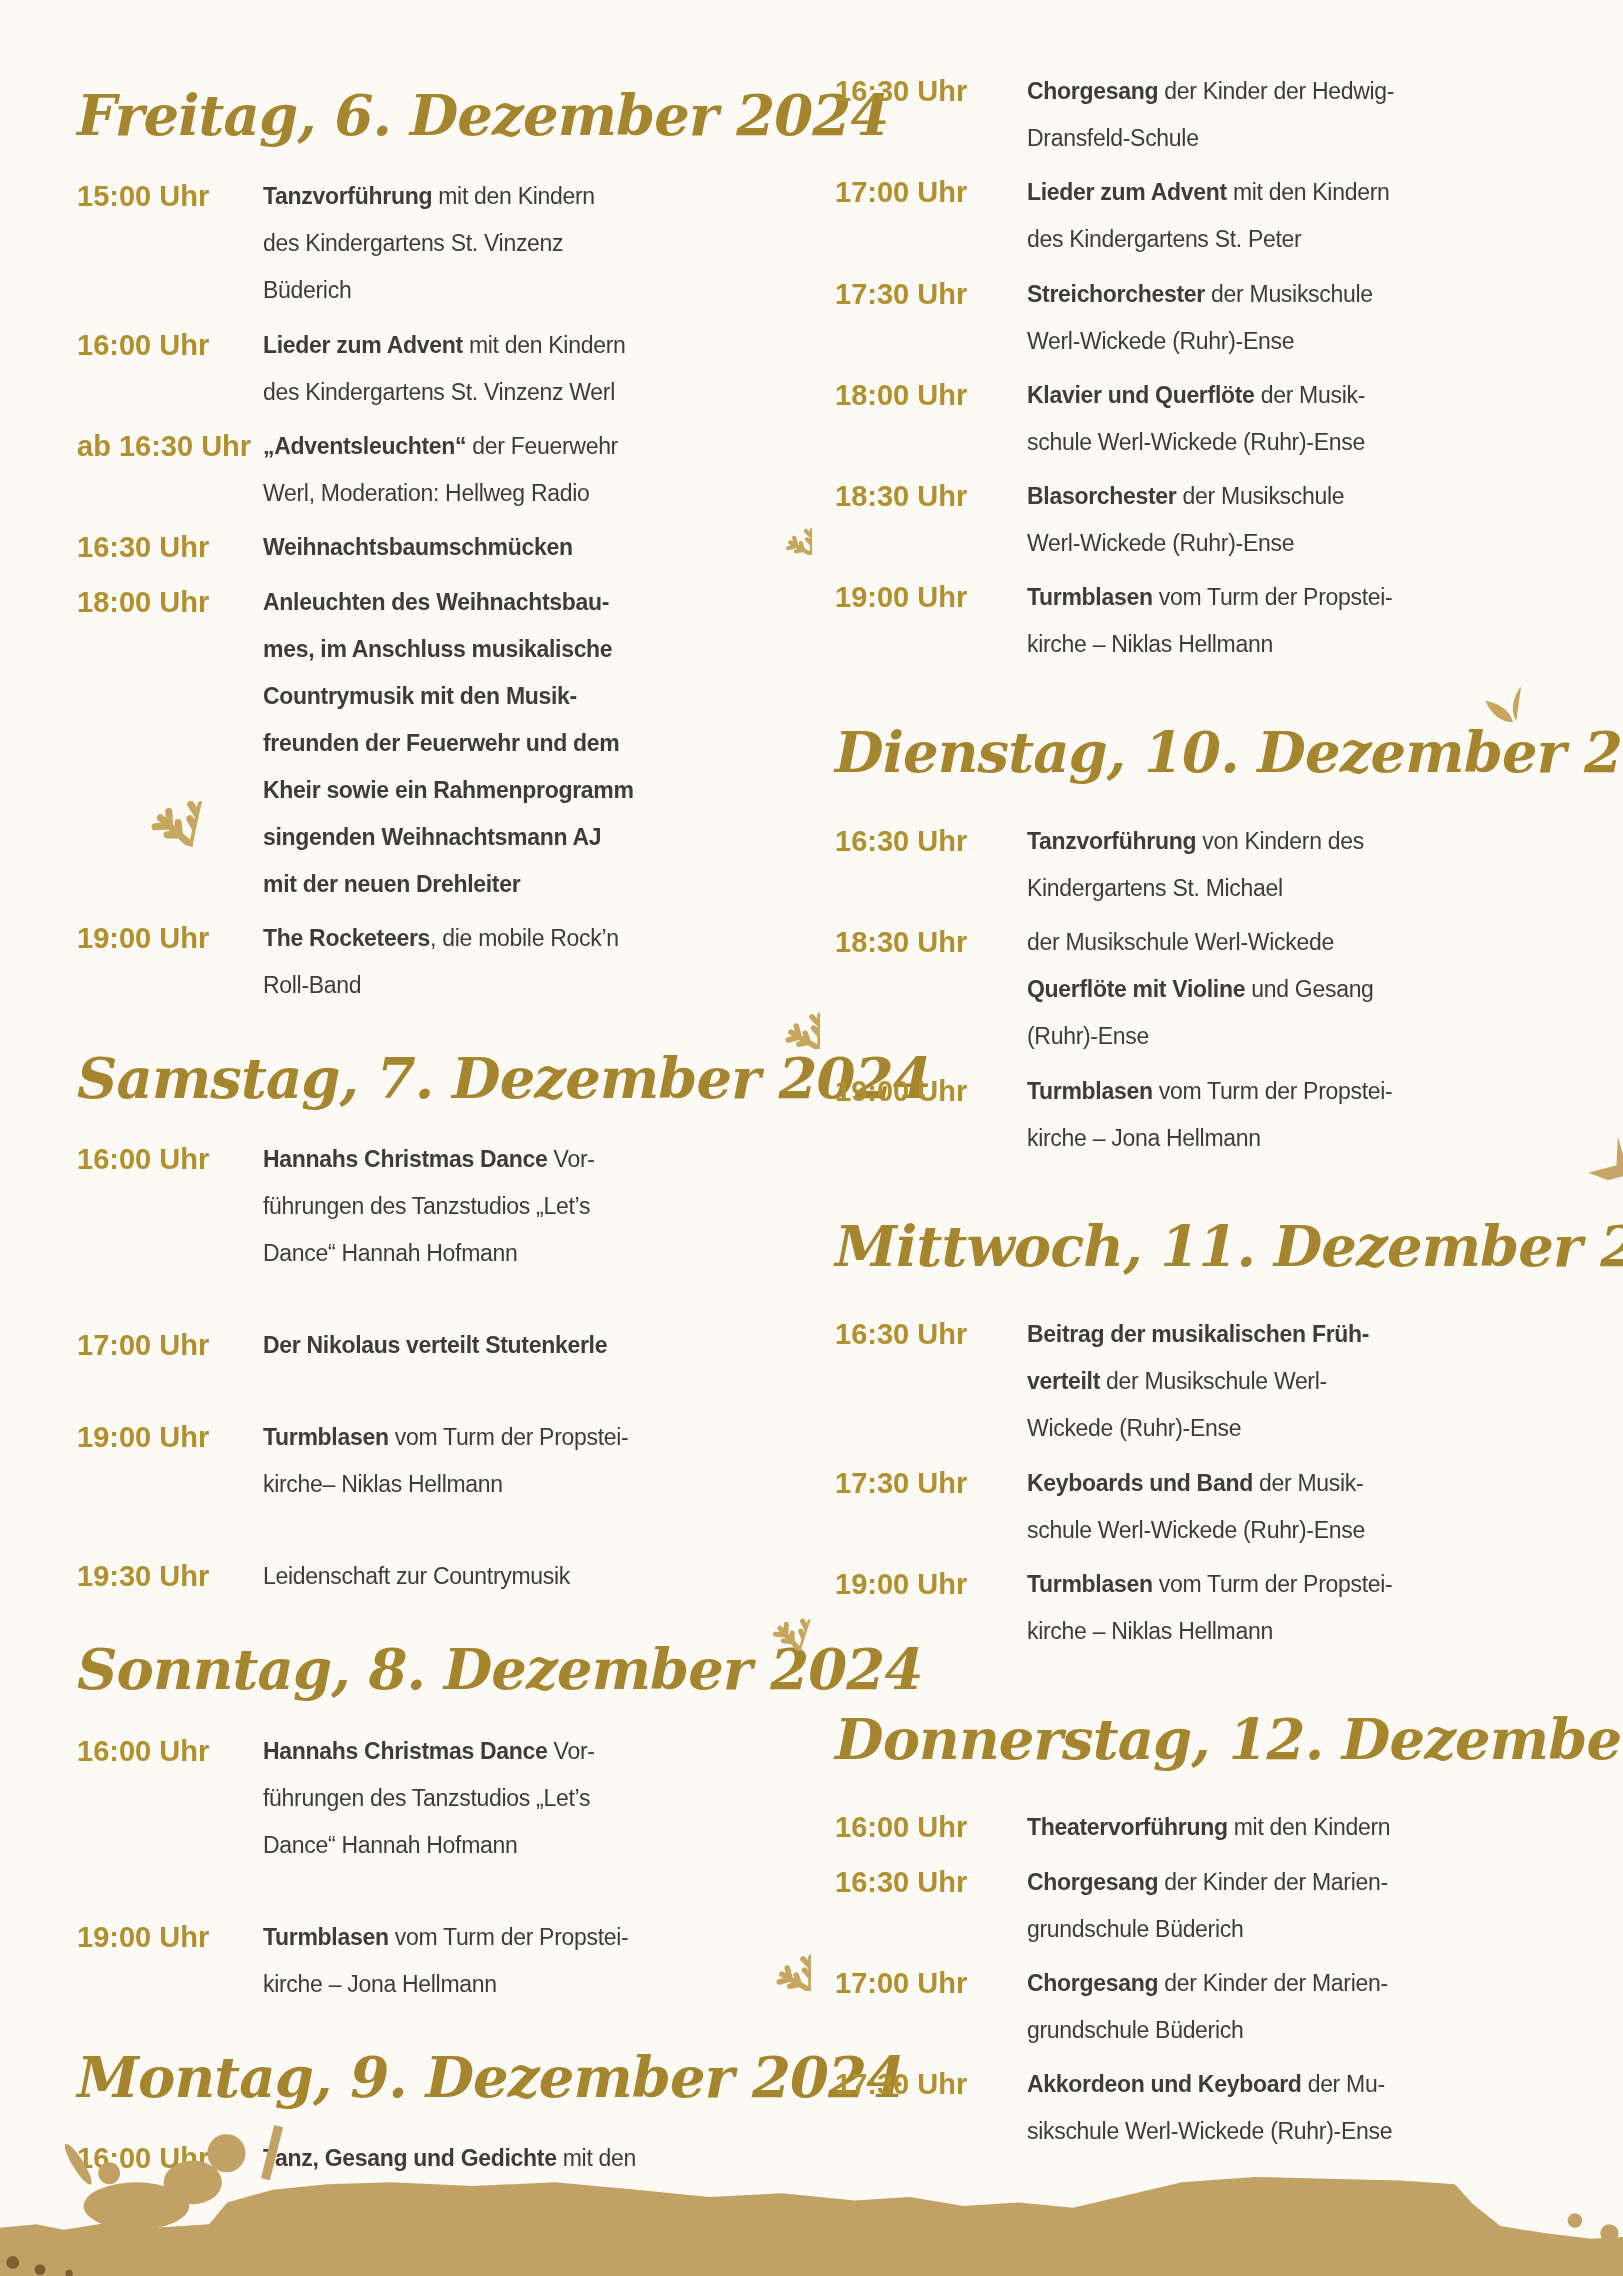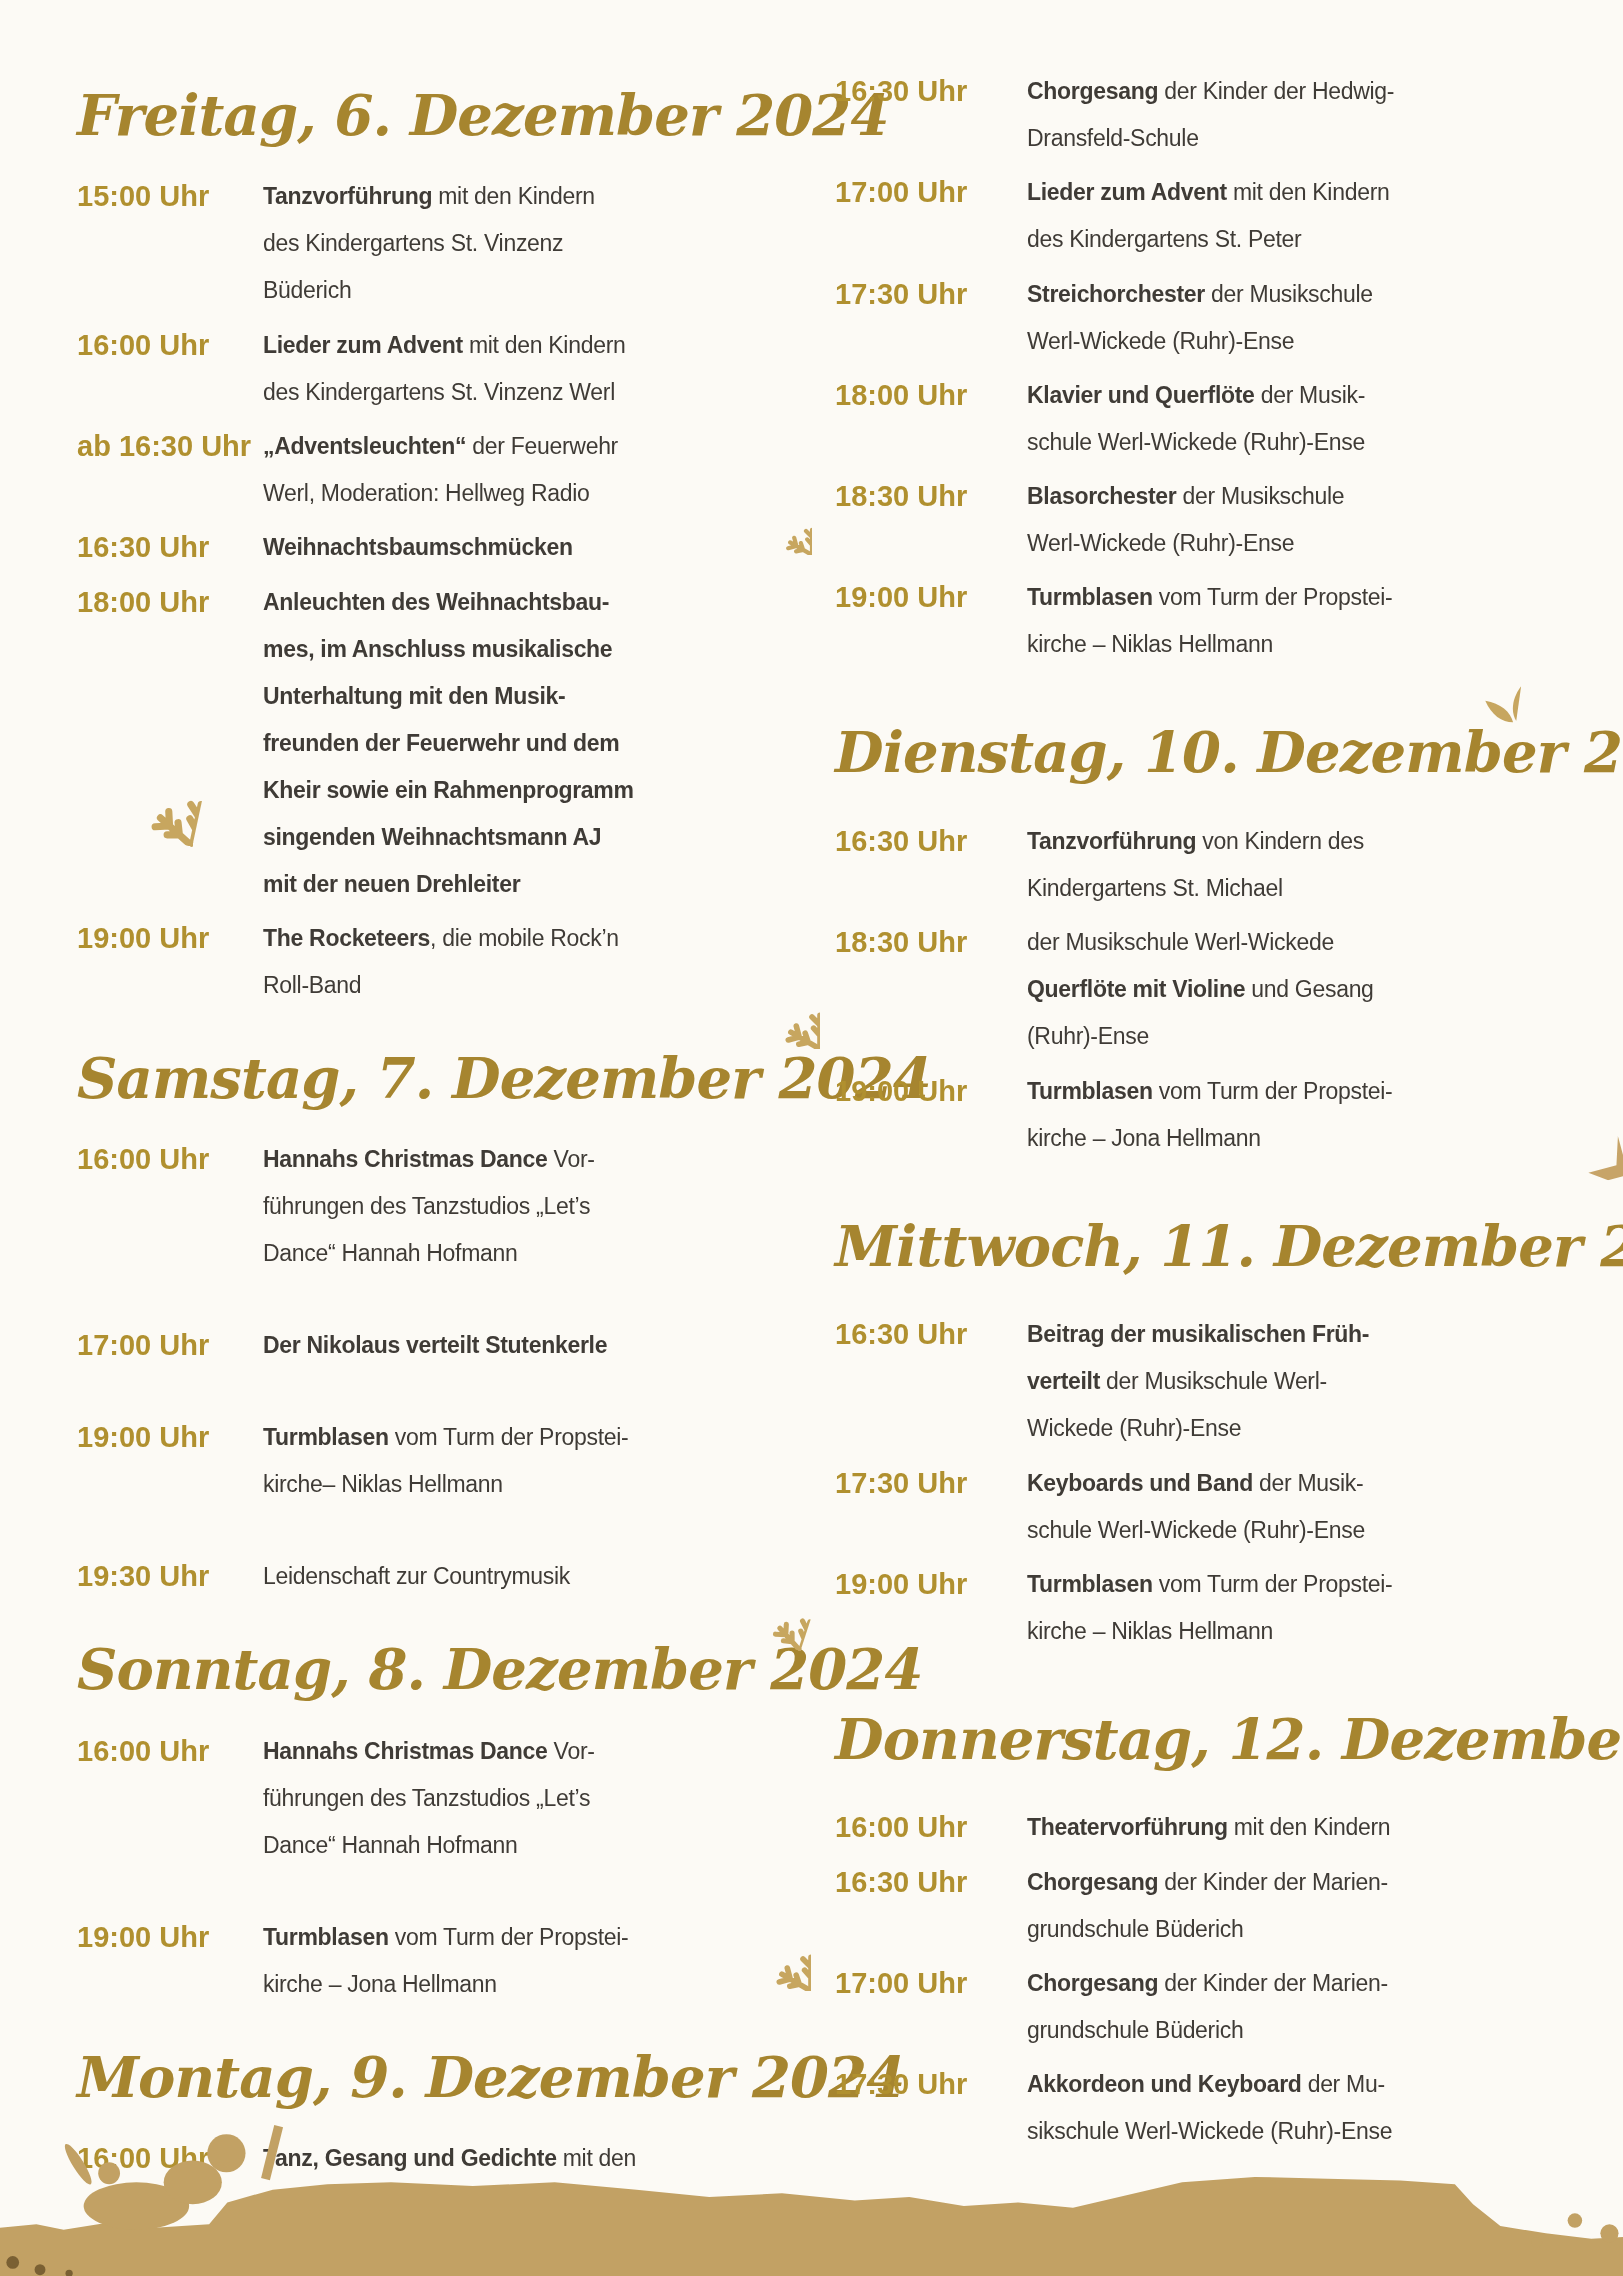--- a/index.html
+++ b/index.html
@@ -135,21 +135,21 @@
           <div class="time">16:30 Uhr</div>
           <div class="desc">
             <div class="line"><b>Weihnachtsbaumschmücken</b></div>
           </div>
         </div>
         <div class="row">
           <div class="time">18:00 Uhr</div>
           <div class="desc">
             <div class="line"><b>Anleuchten des Weihnachtsbau-</b></div>
             <div class="line"><b>mes, im Anschluss musikalische</b></div>
-            <div class="line"><b>Unterhaltung mit den Musik-</b></div>
+            <div class="line"><b>Countrymusik mit den Musik-</b></div>
             <div class="line"><b>freunden der Feuerwehr und dem</b></div>
             <div class="line"><b>Kheir sowie ein Rahmenprogramm</b></div>
             <div class="line"><b>singenden Weihnachtsmann AJ</b></div>
             <div class="line"><b>mit der neuen Drehleiter</b></div>
           </div>
         </div>
         <div class="row">
           <div class="time">19:00 Uhr</div>
           <div class="desc">
             <div class="line"><b>The Rocketeers</b><span>, die mobile Rock’n</span></div>

